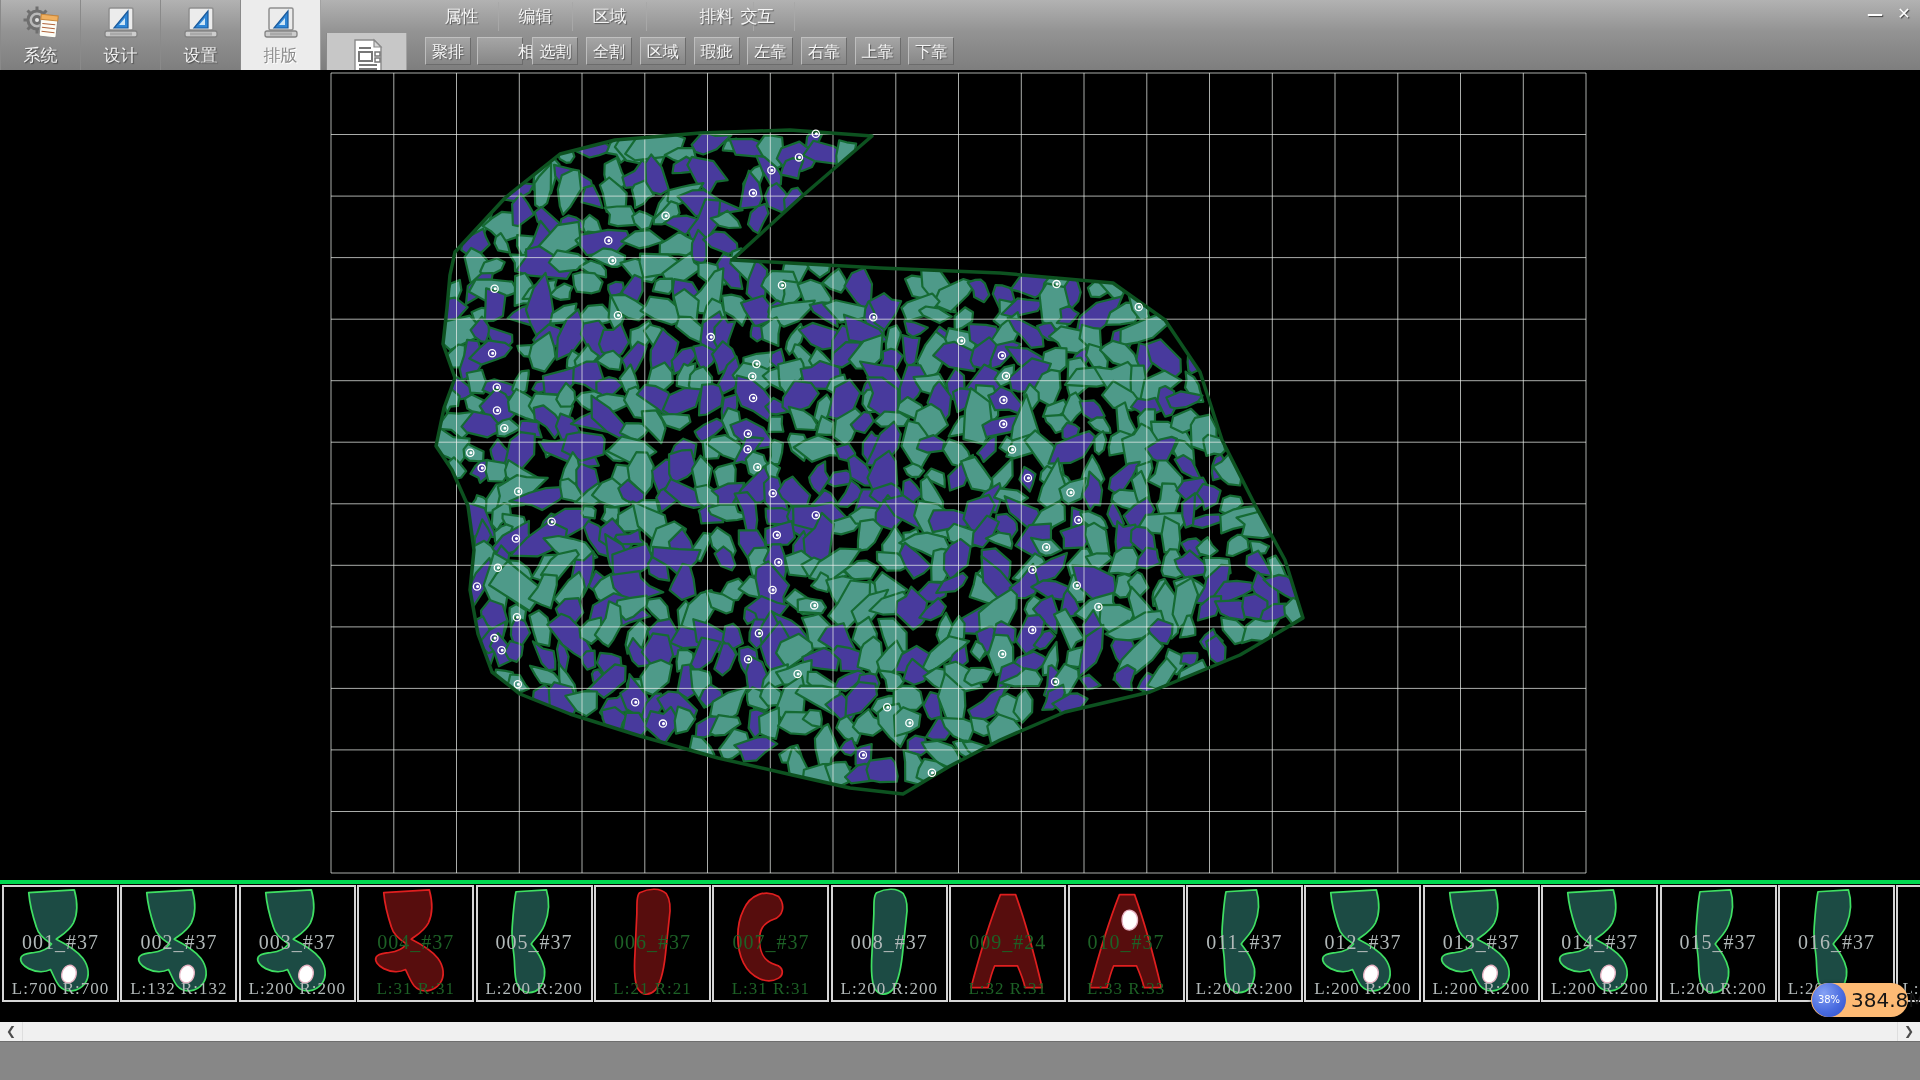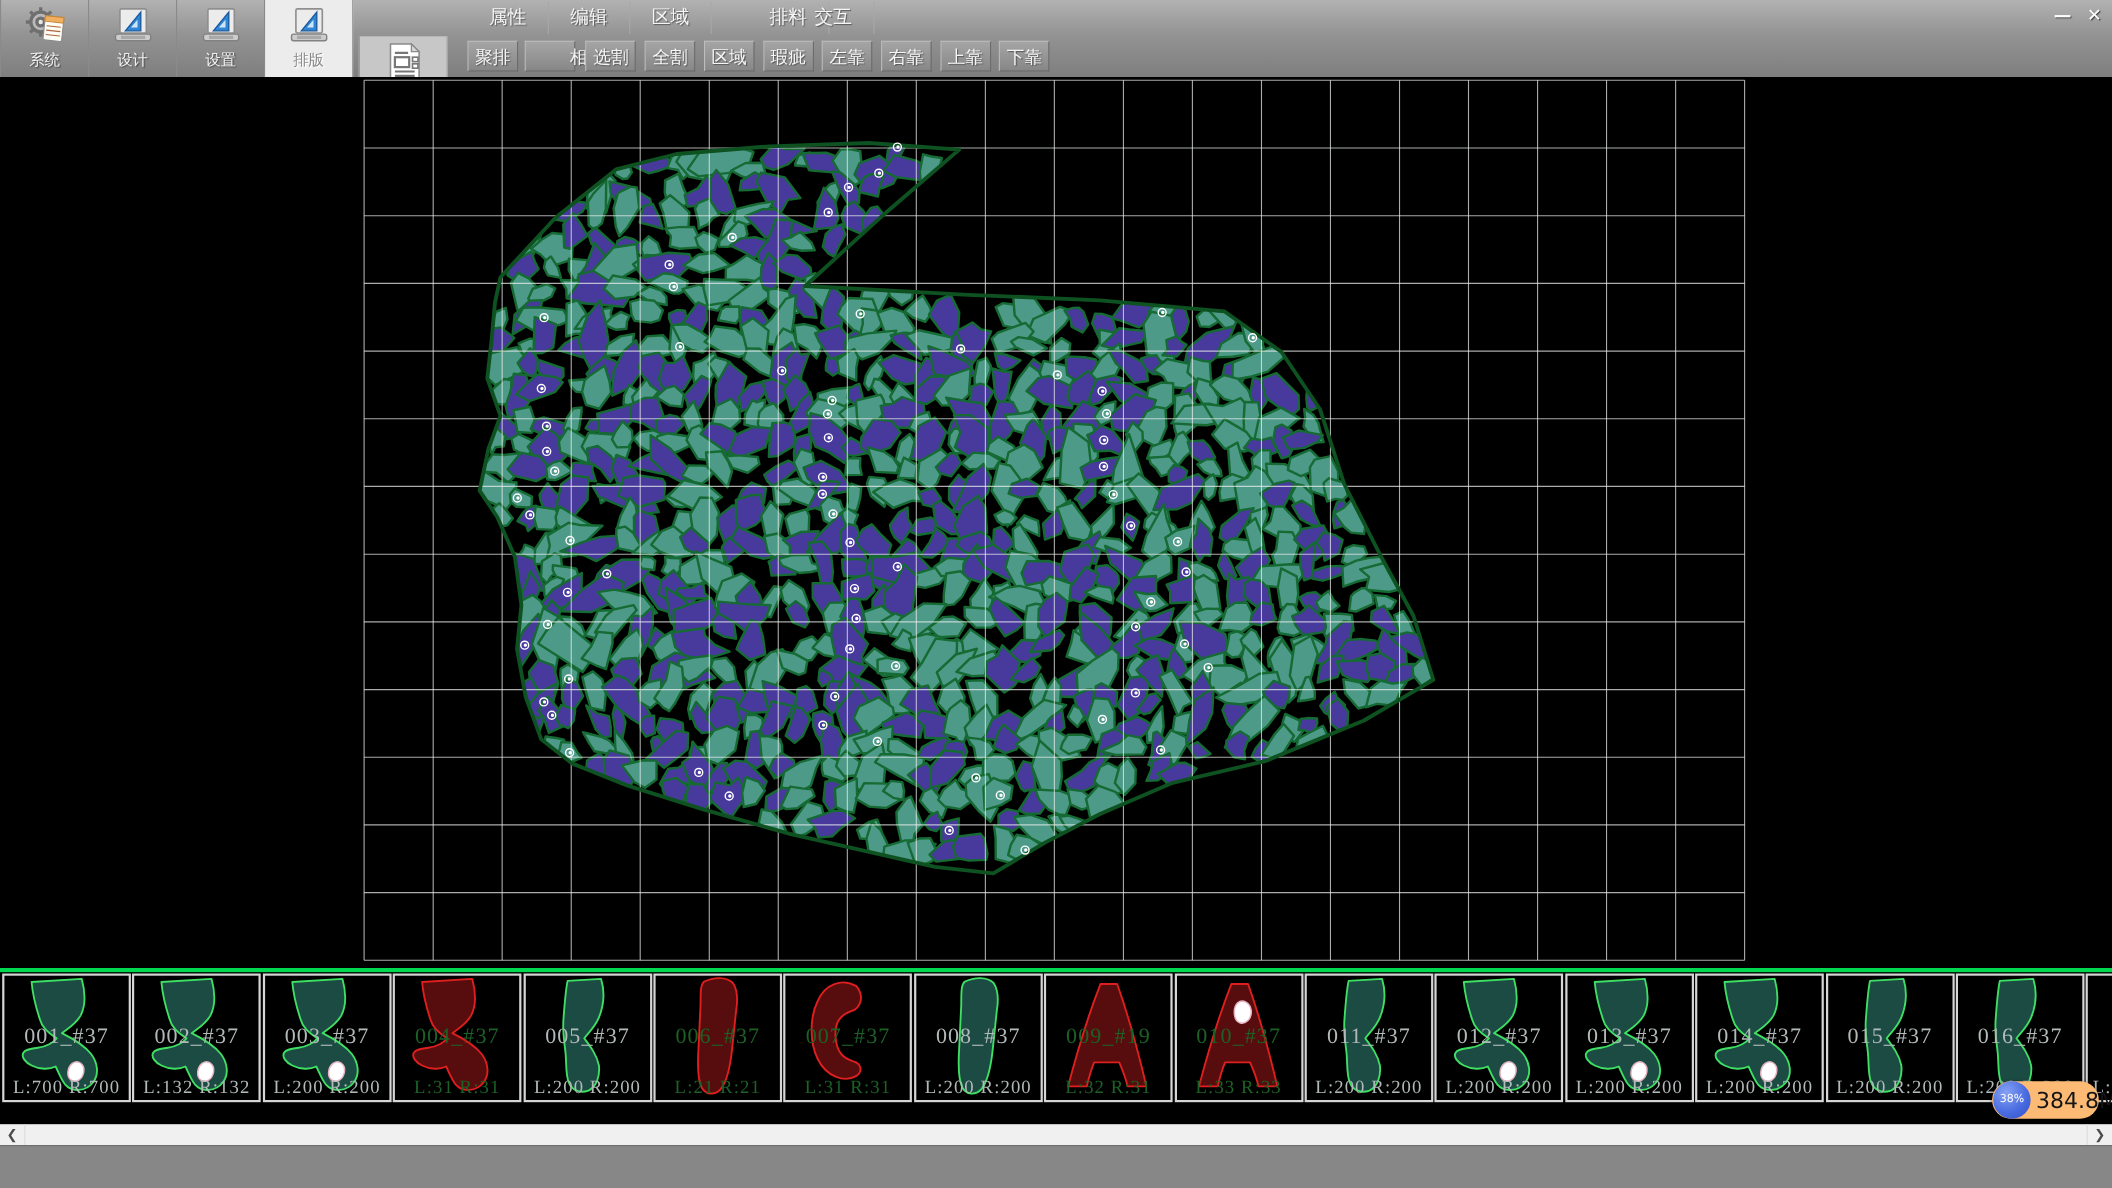--- a/index.html
+++ b/index.html
@@ -8,21 +8,21 @@
     background:#000;font-family:"DejaVu Sans","Liberation Sans",sans-serif;
     -webkit-font-smoothing:antialiased;
   }
   
   #toolbar{position:absolute;left:0;top:0;width:1920px;height:70px;
     background:linear-gradient(180deg,#b2b2b2 0%,#939393 45%,#7e7e7e 100%);
     border-bottom:1px solid #5f5f5f;}
   .main-btn{position:absolute;top:0;height:70px;width:79px;text-align:center;
     border-right:1px solid #a2a2a2;border-left:1px solid #8a8a8a;}
   .main-btn .micon{display:block;margin:3px auto 0 auto;width:40px;height:42px;}
-  .main-btn .mlbl{display:block;color:#f2f2f2;font-size:14px;line-height:20px;
+  .main-btn .mlbl{display:block;color:#f2f2f2;font-size:17px;line-height:20px;
     text-shadow:1px 1px 1px rgba(70,70,70,.95);}
   .main-btn.active{background:#ececec;}
   .main-btn.active .mlbl{color:#8a8a8a;text-shadow:1px 1px 0 #fff;}
   .main-btn.light{background:#c7c7c7;margin-top:33px;}
   .menu-tab{position:absolute;top:2px;height:29px;line-height:29px;width:73px;
     text-align:center;color:#f6f6f6;font-size:17px;
     text-shadow:1px 1px 1px #585858;border-right:1px solid #a8a8a8;}
   .tool-btn{position:absolute;top:37px;height:28px;line-height:28px;width:46px;
     text-align:center;color:#f6f6f6;font-size:16px;text-shadow:1px 1px 1px #565656;
     background:linear-gradient(180deg,#a5a5a5,#878787);
@@ -1123,21 +1123,21 @@
       <svg width="106" height="112" viewBox="0 0 100 118">
         <path d="M36,6 C46,1 58,1 64,7 C68,13 69,22 67,34 L63,72 C61,90 58,102 52,109 C46,115 38,114 34,107 C30,99 30,86 31,70 L33,28 C33,16 33,9 36,6 Z" fill="#1c4b44" stroke="#3fdf63" stroke-width="1.8" stroke-linejoin="round"></path>
       </svg>
       <div class="tid">008_#37</div>
       <div class="tsize">L:200 R:200</div>
     </div>
     <div class="cell c-red" style="left: 949.2px;">
       <svg width="106" height="112" viewBox="0 0 100 118">
         <path d="M42,8 L58,8 C68,36 78,72 86,106 L68,106 C66,97 63,90 60,83 L36,83 C33,90 31,97 29,106 L11,106 C20,72 31,36 42,8 Z" fill="#570d0d" stroke="#df1f1f" stroke-width="1.8" stroke-linejoin="round"></path>
       </svg>
-      <div class="tid">009_#19</div>
+      <div class="tid">009_#24</div>
       <div class="tsize">L:32 R:31</div>
     </div>
     <div class="cell c-red" style="left: 1067.6px;">
       <svg width="106" height="112" viewBox="0 0 100 118">
         <path d="M42,8 L58,8 C68,36 78,72 86,106 L68,106 C66,97 63,90 60,83 L36,83 C33,90 31,97 29,106 L11,106 C20,72 31,36 42,8 Z" fill="#570d0d" stroke="#df1f1f" stroke-width="1.8" stroke-linejoin="round"></path>
         <path d="M48,26 C53,22 60,26 61,33 C62,41 56,47 50,45 C44,43 43,31 48,26 Z" fill="#ffffff" stroke="#e7b2c2" stroke-width="1.4"></path>
       </svg>
       <div class="tid">010_#37</div>
       <div class="tsize">L:33 R:33</div>
     </div>

